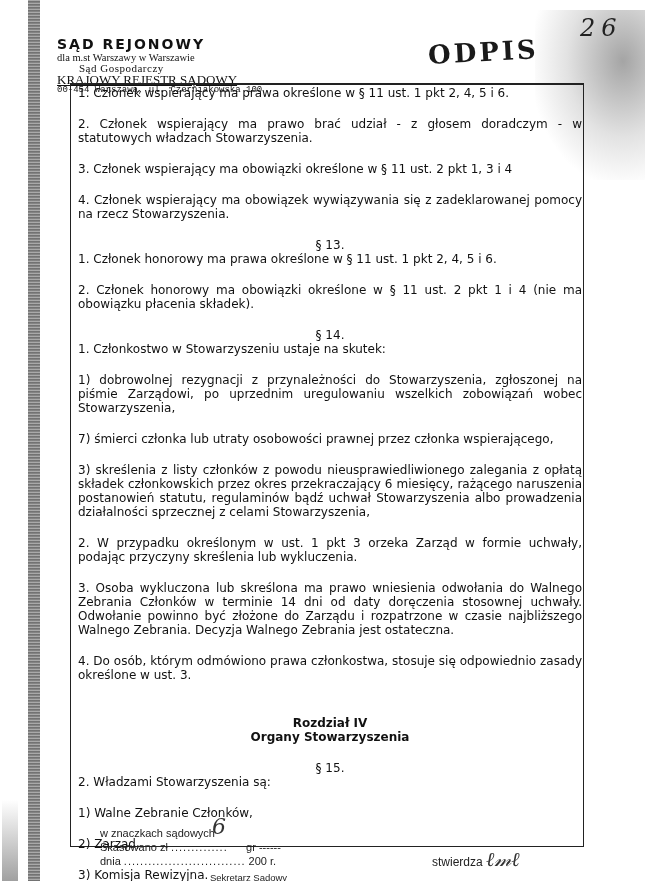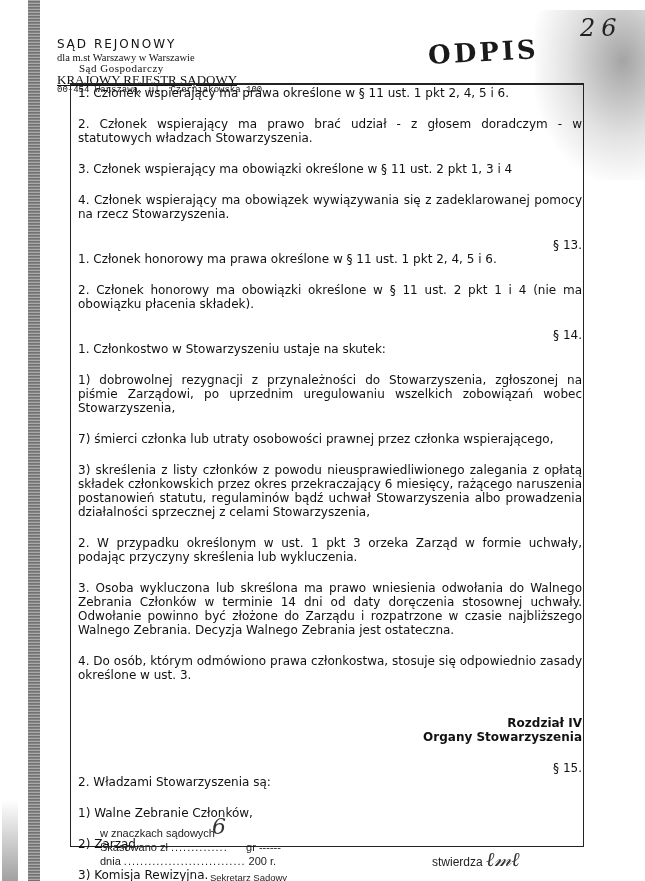--- a/index.html
+++ b/index.html
@@ -17,21 +17,21 @@
   .noise-left-fade {
     position: absolute; left: 2px; top: 800px; width: 16px; height: 81px;
     background: linear-gradient(180deg, rgba(120,120,120,0) 0%, rgba(120,120,120,0.7) 100%);
   }
   .noise-right {
     position: absolute; right: 0; top: 10px; width: 110px; height: 170px;
     background: radial-gradient(ellipse at 80% 30%, rgba(90,90,90,0.55) 0%, rgba(140,140,140,0.25) 45%, rgba(255,255,255,0) 75%);
   }
   
   .stamp { position: absolute; left: 57px; top: 36px; width: 170px; font-family: "Liberation Serif", serif; color: #111; }
-  .stamp .s-title { font-family: "DejaVu Sans", sans-serif; font-weight: normal; font-size: 12px; letter-spacing: 2px; line-height: 16px; }
+  .stamp .s-title { font-family: "DejaVu Sans", sans-serif; font-weight: bold; font-size: 14px; letter-spacing: 2px; line-height: 16px; }
   .stamp .s-line { font-size: 10.5px; line-height: 11px; white-space: nowrap; }
   .stamp .s-line.indent { padding-left: 22px; font-size: 11px; letter-spacing: 0.5px; }
   .stamp .s-line.ul { text-decoration: underline; font-size: 13px; }
   .stamp .s-line.small { font-size: 9px; font-family: Liberation Mono, monospace; }
   .odpis {
     position: absolute; left: 428px; top: 37px;
     font-family: "DejaVu Serif", serif; font-weight: bold; font-size: 26px; letter-spacing: 3px;
     transform: rotate(-3deg); color: #1a1a1a;
   }
   .page-num {
@@ -43,21 +43,21 @@
     position: absolute; left: 70px; top: 83px; width: 514px; height: 764px;
     border: 1.5px solid #222; border-top-width: 2px;
     box-sizing: border-box;
   }
   .content {
     position: absolute; left: 78px; top: 86px; width: 504px;
     font-size: 12px; line-height: 14px; color: #111;
   }
   .p { margin: 0; text-align: justify; }
   .gap { height: 17px; }
-  .center { text-align: right; }
+  .center { text-align: center; }
   .bold { font-weight: bold; }
   
   .footer-left { position: absolute; left: 100px; top: 826px; font-family: "Liberation Sans", sans-serif; font-size: 11px; color: #222; line-height: 14px; }
   .footer-left .dots { letter-spacing: 1px; }
   .sekretarz { position: absolute; left: 210px; top: 872px; font-family: "Liberation Sans", sans-serif; font-size: 9.5px; color: #222; }
   .footer-right { position: absolute; left: 432px; top: 848px; font-family: "Liberation Sans", sans-serif; font-size: 12px; color: #222; line-height: 22px; }
   .sig { font-family: "DejaVu Serif", serif; font-style: italic; font-size: 20px; color: #333; }
   .handwrite-6 { position: absolute; left: 212px; top: 814px; font-family: "DejaVu Serif", serif; font-style: italic; font-size: 22px; color: #333; }
 </style>
 </head>

